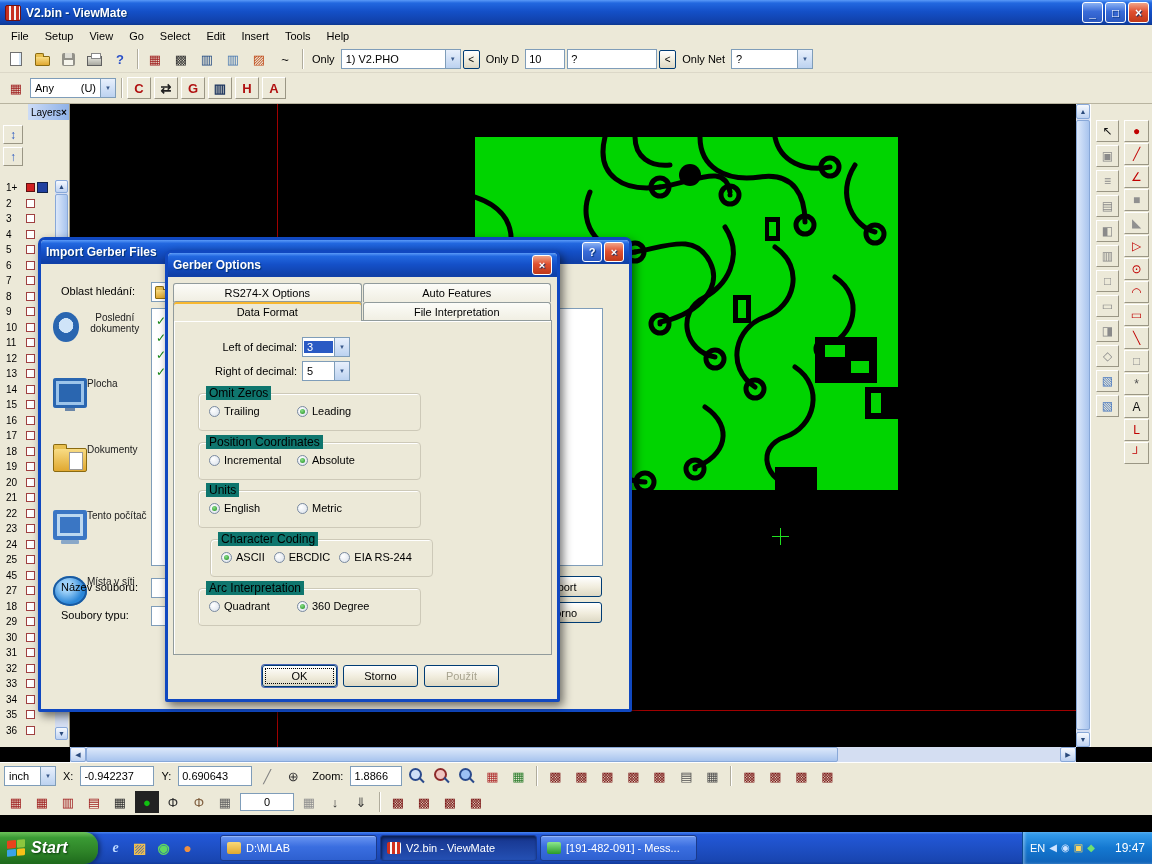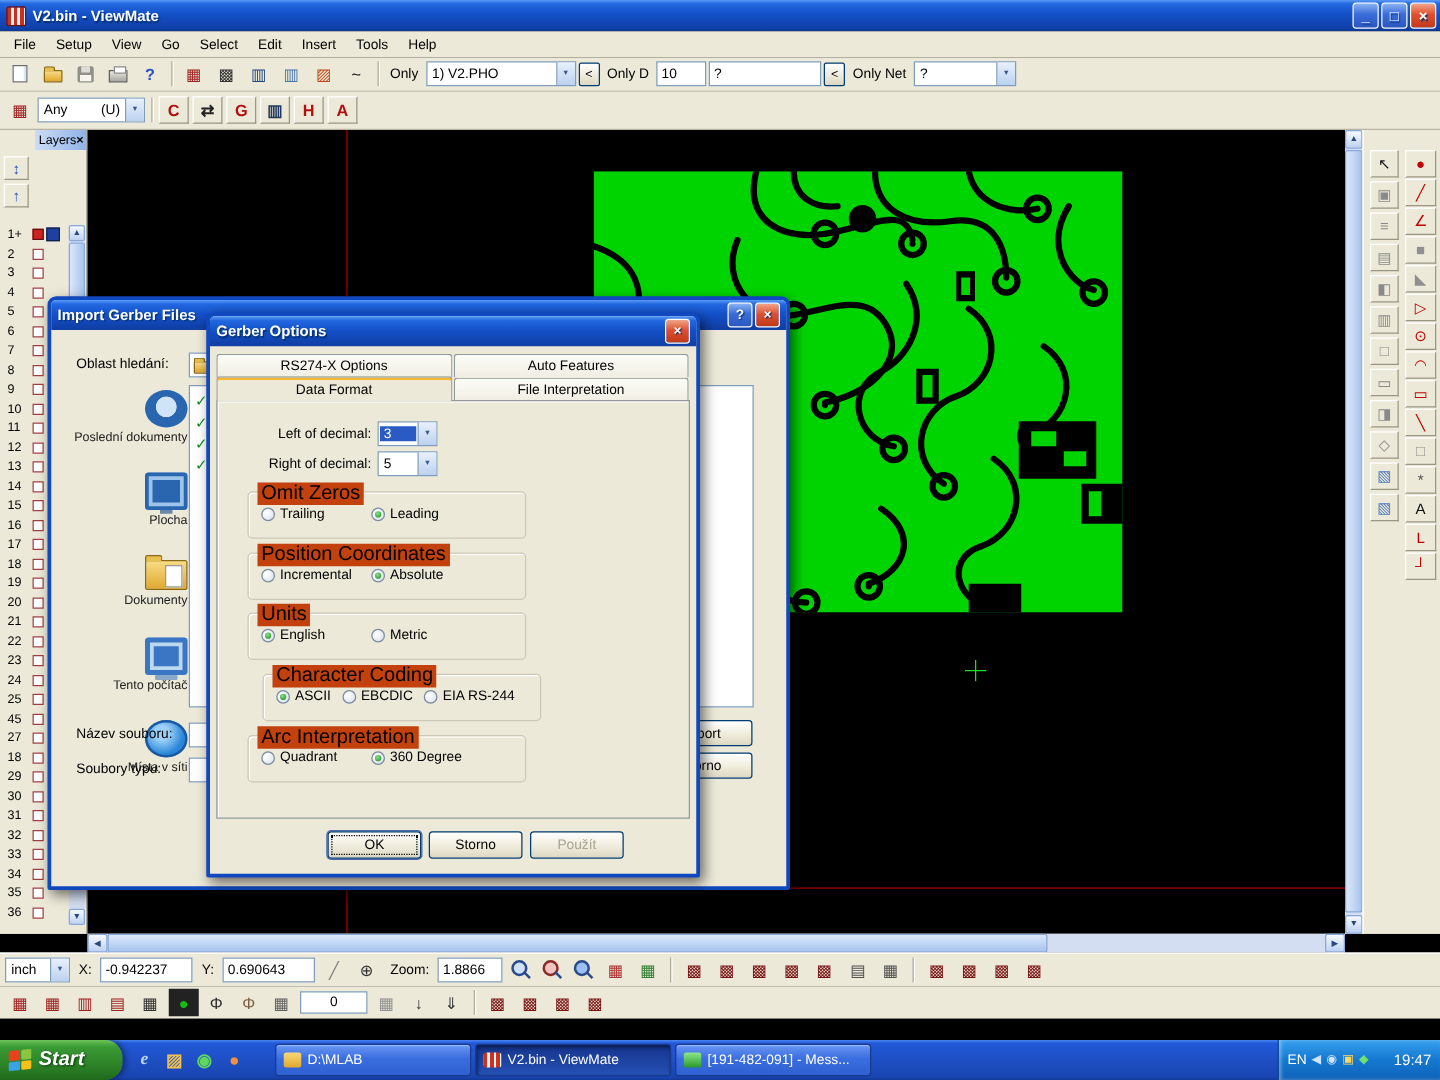--- a/index.html
+++ b/index.html
@@ -119,21 +119,21 @@
   .dlg-btn{width:20px;height:20px;border:1px solid #fff;border-radius:3px;color:#fff;font-weight:bold;font-size:11px;
     background:linear-gradient(180deg,#8ab2f4,#3a6cd8 45%,#2a58c0);display:flex;align-items:center;justify-content:center;}
   .dlg-btn.close{background:linear-gradient(180deg,#f0a488,#e05030 45%,#c03818);}
   .import-dlg{left:38px;top:237px;width:594px;height:475px;z-index:20;}
   .gerber-dlg{left:165px;top:250px;width:395px;height:452px;z-index:30;}
 
   
   .lookin-label{position:absolute;left:20px;top:45px;}
   .lookin-combo{position:absolute;left:110px;top:42px;width:368px;}
   .places{position:absolute;left:12px;top:68px;width:97px;display:flex;flex-direction:column;}
-  .place{height:66px;display:flex;flex-direction:column;align-items:flex-end;text-align:center;font-size:10px;color:#202020;padding-top:4px;}
+  .place{height:66px;display:flex;flex-direction:row;align-items:flex-start;text-align:center;font-size:10px;color:#202020;padding-top:4px;}
   .pi{width:34px;height:30px;margin-bottom:3px;position:relative;}
   .ic-recent .pi{background:radial-gradient(circle at 50% 45%,#cfe4f8 0 34%,#2a66b0 36% 100%);border-radius:50%;}
   .ic-desktop .pi{background:#2a66b0;border-radius:3px;box-shadow:inset 0 0 0 3px #2a66b0, inset 0 0 0 6px #9cc4ea;}
   .ic-desktop .pi::after{content:"";position:absolute;left:12px;bottom:-3px;width:10px;height:3px;background:#6a86a8;}
   .ic-docs .pi{background:linear-gradient(#f8dc84,#e0a830);border:1px solid #8a6a10;border-radius:2px;margin-top:4px;height:24px;}
   .ic-docs .pi::before{content:"";position:absolute;top:-5px;left:-1px;width:12px;height:4px;background:#e8c050;border:1px solid #8a6a10;border-bottom:none;border-radius:2px 2px 0 0;}
   .ic-docs .pi::after{content:"";position:absolute;right:3px;top:3px;width:12px;height:16px;background:#fff;border:1px solid #999;}
   .ic-computer .pi{background:#3a76c4;border-radius:3px;box-shadow:inset 0 0 0 4px #3a76c4, inset 0 0 0 7px #bcd8f0;}
   .ic-computer .pi::after{content:"";position:absolute;left:8px;bottom:-4px;width:18px;height:4px;background:#8aa8c8;border-radius:1px;}
   .ic-network .pi{background:radial-gradient(circle at 40% 35%,#9cd0f8 0 20%,#2a86d8 60%);border-radius:50%;box-shadow:inset 0 0 0 2px #1a5aa0;}
@@ -153,21 +153,21 @@
   .tabs1{top:30px;}
   .tabs2{top:49px;}
   .tab{flex:1;height:19px;border:1px solid #919b9c;border-bottom:none;border-radius:3px 3px 0 0;margin-right:1px;
     background:linear-gradient(180deg,#fcfcf8,#f0eee2);display:flex;align-items:center;justify-content:center;font-size:11px;}
   .tab.active{background:#ece9d8;height:20px;margin-top:-1px;position:relative;z-index:3;box-shadow:inset 0 2px 0 #f8b830;}
   .tab-panel{position:absolute;left:5px;right:5px;top:67px;height:335px;background:#ece9d8;border:1px solid #919b9c;box-shadow:inset 1px 1px 0 #fff;z-index:2;}
   .dec-row{position:absolute;left:0;width:100%;height:20px;display:flex;align-items:center;}
   .dec-label{width:128px;text-align:right;padding-right:5px;}
   .dec-combo{width:48px;}
   .groupbox{position:absolute;left:24px;width:223px;height:38px;border:1px solid #cdc9b8;border-radius:4px;box-shadow:inset 1px 1px 0 #fff;}
-  .gb-title{position:absolute;top:-8px;left:7px;background:#c2410c;padding:0 3px;font-size:16px;}
+  .gb-title{position:absolute;top:-8px;left:7px;background:#0f766e;padding:0 3px;font-size:12px;}
   .gb-opts{position:absolute;left:10px;top:11px;right:2px;display:flex;align-items:center;}
   .radio-opt{display:flex;align-items:center;min-width:88px;}
   .g3 .radio-opt{min-width:0;margin-right:9px;}
   .radio-circle{width:11px;height:11px;border-radius:50%;border:1px solid #7a8aa0;background:radial-gradient(circle at 35% 35%,#fff,#d8e0ea);margin-right:4px;position:relative;flex:none;}
   .radio-opt.on .radio-circle::after{content:"";position:absolute;left:2px;top:2px;right:2px;bottom:2px;border-radius:50%;
     background:radial-gradient(circle at 40% 35%,#8ae08a,#1a8a1a);}
   .gbtn{position:absolute;top:412px;width:75px;height:22px;}
   .gbtn.ok{left:94px;box-shadow:0 0 0 1px #4a66b4;outline:1px dotted #000;outline-offset:-4px;}
   .gbtn.cancel{left:175px;}
   .gbtn.apply{left:256px;color:#a8a490;}

